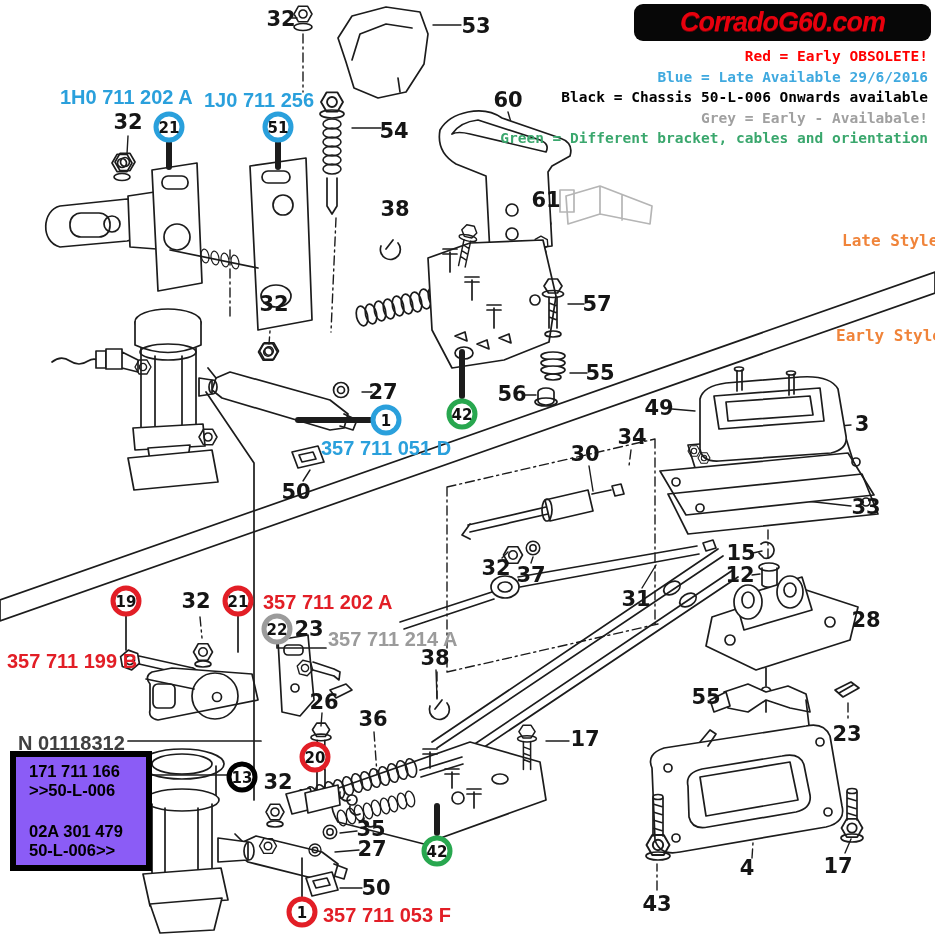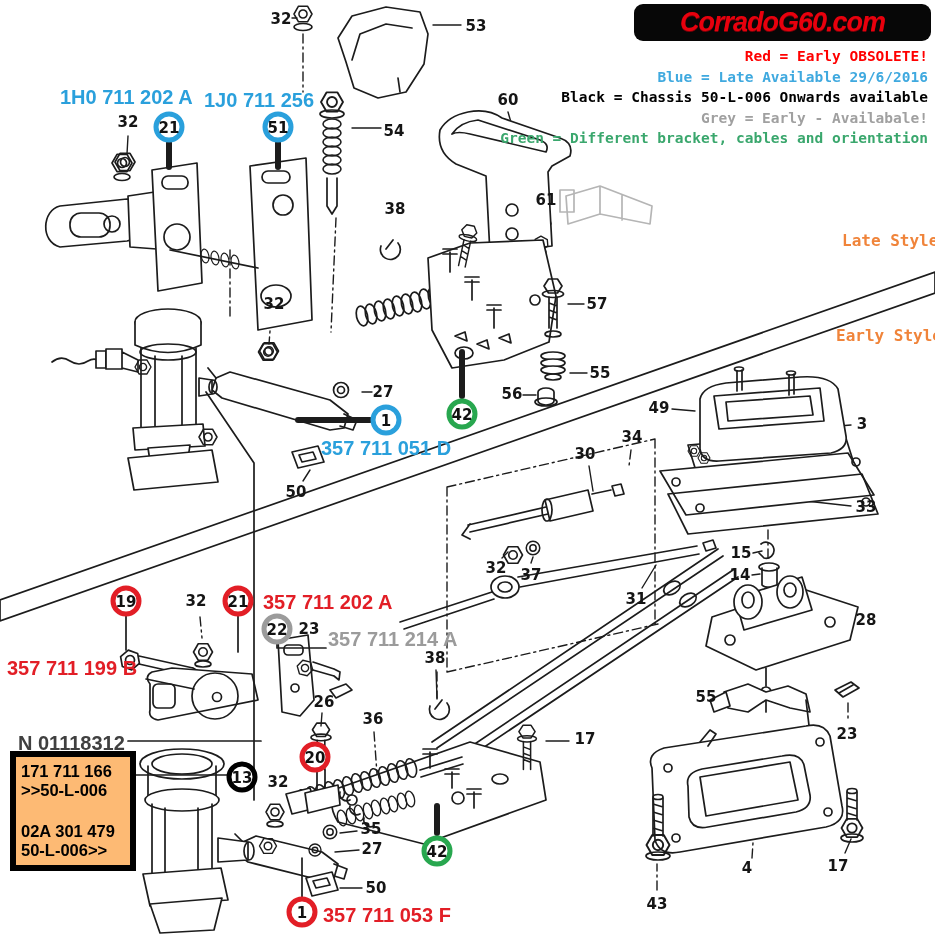--- a/index.html
+++ b/index.html
@@ -7,39 +7,39 @@
          font-family:"DejaVu Sans",sans-serif;}
   .art{position:absolute;left:0;top:0;}
   .art path,.art circle,.art ellipse,.art rect,.art polygon,.art line,.art polyline{
      stroke:#1c1c1c;stroke-width:1.7;fill:none;stroke-linejoin:round;stroke-linecap:round;}
   .art .wf{fill:#ffffff;}
   .art .grey, .art .grey *{stroke:#b5b5b5;}
   .art .dd{stroke-dasharray:9 4 2 4;stroke-width:1.4;}
   .art .ll{stroke-width:1.4;}
   .art .hl{stroke-width:6;}
   
-  .num{position:absolute;transform:translate(-50%,-50%);font-size:15px;font-weight:600;
+  .num{position:absolute;transform:translate(-50%,-50%);font-size:21px;font-weight:600;
        color:#151515;white-space:nowrap;}
   .pn{position:absolute;font-family:"Liberation Sans",sans-serif;font-weight:bold;
       font-size:20px;white-space:nowrap;}
   .co{position:absolute;transform:translate(-50%,-50%);width:31px;height:31px;
       box-sizing:border-box;border:5px solid #000;border-radius:50%;background:#fff;
       display:flex;align-items:center;justify-content:center;
       font-size:15px;font-weight:bold;color:#111;}
   .stylelab{position:absolute;font-family:"DejaVu Sans Mono",monospace;font-weight:bold;
       font-size:16px;white-space:nowrap;}
   .logo{position:absolute;top:4px;right:4px;width:297px;height:37px;background:#070707;
       border-radius:9px;display:flex;align-items:center;justify-content:center;}
   .logo span{font-family:"Liberation Sans",sans-serif;font-style:italic;font-weight:bold;
       font-size:27px;letter-spacing:-1px;color:#e8000d;text-shadow:0 1px 0 #7a0008;}
   .legend{position:absolute;top:46px;right:7px;text-align:right;
       font-family:"DejaVu Sans Mono",monospace;font-weight:bold;font-size:14.5px;
       line-height:20.5px;white-space:nowrap;}
-  .infobox{position:absolute;left:10px;top:751px;width:104px;background:#fdba74;
-      border:6px solid #000;padding:5px 5px;}
+  .infobox{position:absolute;left:10px;top:751px;width:104px;background:#8b5cf6;
+      border:6px solid #000;padding:5px 13px;}
   .ib-line{font-family:"Liberation Sans",sans-serif;font-weight:bold;font-size:16.5px;
       line-height:19px;color:#000;white-space:nowrap;}
   .ib-gap{height:22px;}
 </style>
 </head>
 <body>
 
 <div class="stage">
 
   <svg class="art" width="935" height="934" viewBox="0 0 935 934">
@@ -458,21 +458,21 @@
       <div class="num" style="left: 296px; top: 492px;">50</div>
       <div class="num" style="left: 585px; top: 454px;">30</div>
       <div class="num" style="left: 632px; top: 437px;">34</div>
       <div class="num" style="left: 659px; top: 408px;">49</div>
       <div class="num" style="left: 862px; top: 424px;">3</div>
       <div class="num" style="left: 866px; top: 507px;">33</div>
       <div class="num" style="left: 496px; top: 568px;">32</div>
       <div class="num" style="left: 531px; top: 575px;">37</div>
       <div class="num" style="left: 636px; top: 599px;">31</div>
       <div class="num" style="left: 741px; top: 553px;">15</div>
-      <div class="num" style="left: 740px; top: 575px;">14</div>
+      <div class="num" style="left: 740px; top: 575px;">12</div>
       <div class="num" style="left: 866px; top: 620px;">28</div>
       <div class="num" style="left: 196px; top: 601px;">32</div>
       <div class="num" style="left: 309px; top: 629px;">23</div>
       <div class="num" style="left: 435px; top: 658px;">38</div>
       <div class="num" style="left: 324px; top: 702px;">26</div>
       <div class="num" style="left: 373px; top: 719px;">36</div>
       <div class="num" style="left: 585px; top: 739px;">17</div>
       <div class="num" style="left: 706px; top: 697px;">55</div>
       <div class="num" style="left: 847px; top: 734px;">23</div>
       <div class="num" style="left: 371px; top: 829px;">35</div>
@@ -480,21 +480,21 @@
       <div class="num" style="left: 376px; top: 888px;">50</div>
       <div class="num" style="left: 278px; top: 782px;">32</div>
       <div class="num" style="left: 747px; top: 868px;">4</div>
       <div class="num" style="left: 838px; top: 866px;">17</div>
       <div class="num" style="left: 657px; top: 904px;">43</div>
       <div class="pn" style="left: 60px; top: 86px; color: rgb(42, 160, 220);">1H0 711 202 A</div>
       <div class="pn" style="left: 204px; top: 89px; color: rgb(42, 160, 220);">1J0 711 256</div>
       <div class="pn" style="left: 321px; top: 437px; color: rgb(42, 160, 220);">357 711 051 D</div>
       <div class="pn" style="left: 263px; top: 591px; color: rgb(226, 30, 38);">357 711 202 A</div>
       <div class="pn" style="left: 328px; top: 628px; color: rgb(155, 155, 155);">357 711 214 A</div>
-      <div class="pn" style="left: 7px; top: 650px; color: rgb(226, 30, 38); margin-top: 7px;">357 711 199 B</div>
+      <div class="pn" style="left: 7px; top: 650px; color: rgb(226, 30, 38);">357 711 199 B</div>
       <div class="pn" style="left: 18px; top: 732px; color: #404040;">N 01118312</div>
       <div class="pn" style="left: 323px; top: 904px; color: rgb(226, 30, 38);">357 711 053 F</div>
       <div class="co" style="left: 169px; top: 127px; border-color: rgb(42, 160, 220);">21</div>
       <div class="co" style="left: 278px; top: 127px; border-color: rgb(42, 160, 220);">51</div>
       <div class="co" style="left: 386px; top: 420px; border-color: rgb(42, 160, 220);">1</div>
       <div class="co" style="left: 462px; top: 414px; border-color: rgb(40, 167, 79);">42</div>
       <div class="co" style="left: 126px; top: 601px; border-color: rgb(226, 30, 38);">19</div>
       <div class="co" style="left: 238px; top: 601px; border-color: rgb(226, 30, 38);">21</div>
       <div class="co" style="left: 277px; top: 629px; border-color: rgb(155, 155, 155);">22</div>
       <div class="co" style="left: 291px; top: 757px; border-color: rgb(226, 30, 38); margin-left: 24px;">20</div>

